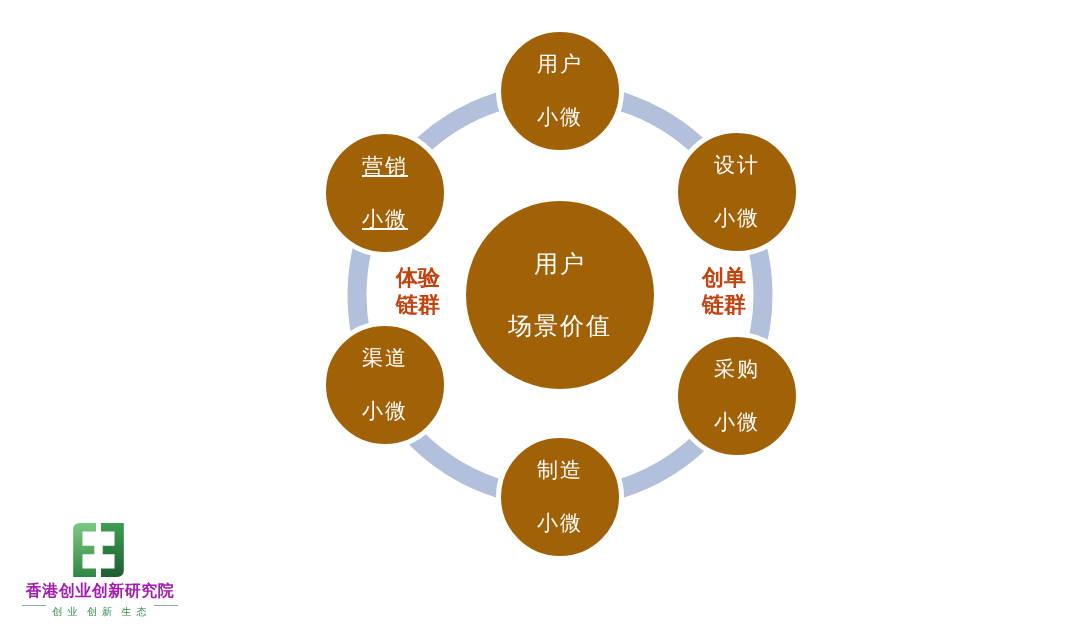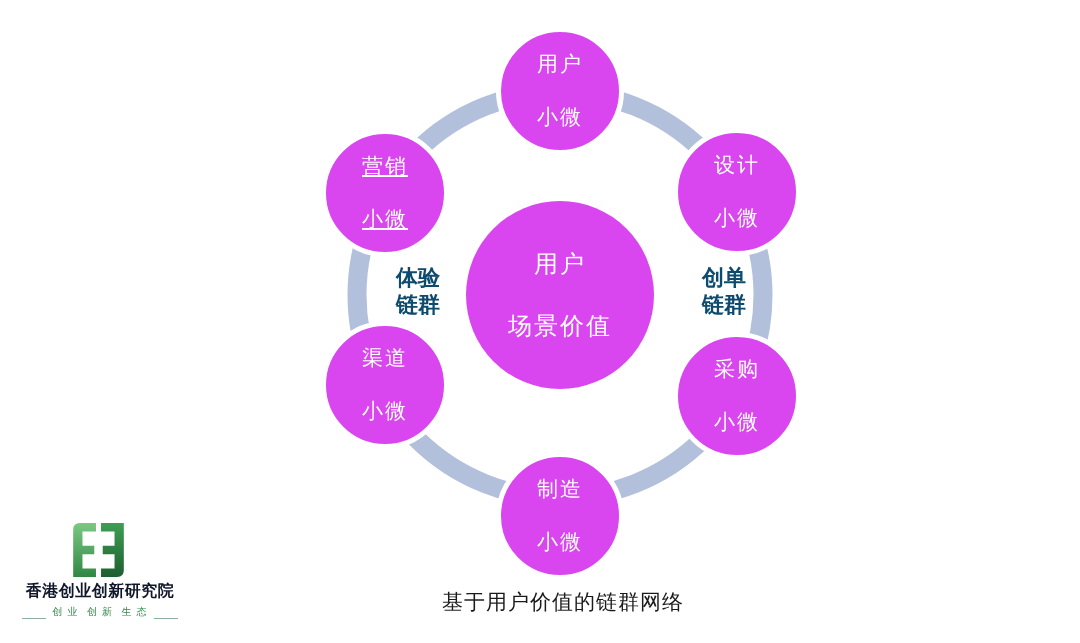--- a/index.html
+++ b/index.html
@@ -11,49 +11,49 @@
     overflow: hidden;
     font-family: "DejaVu Sans", sans-serif;
   }
   .ring-svg { position: absolute; left: 0; top: 0; }
 
   
   .node {
     position: absolute;
     box-sizing: border-box;
     border-radius: 50%;
-    background: #d946ef;
+    background: #a16207;
     border: 5px solid #ffffff;
     display: flex;
     flex-direction: column;
     align-items: center;
     justify-content: center;
     color: #ffffff;
     text-align: center;
   }
   .node .l1, .node .l2 { display: block; line-height: 1; letter-spacing: 2px; }
   .node-outer { width: 128px; height: 128px; font-size: 21px; }
   .node-outer .l1 { margin-bottom: 32px; }
   .node-center { width: 188px; height: 188px; font-size: 24px; border: none; }
   .node-center .l1 { margin-bottom: 38px; }
 
   .pos-top          { left: 496px; top:  27px; }
   .pos-top-right    { left: 673px; top: 128px; align-items: center; }
   .pos-bottom-right { left: 673px; top: 332px; text-align: right; }
-  .pos-bottom       { left: 496px; top: 452px; }
+  .pos-bottom       { left: 496px; top: 433px; }
   .pos-bottom-left  { left: 321px; top: 321px; }
   .pos-top-left     { left: 321px; top: 129px; text-decoration: underline; }
   .pos-center       { left: 466px; top: 201px; }
 
   
   .chain-label {
     position: absolute;
     width: 64px;
     text-align: center;
-    color: #0c4a6e;
+    color: #c2410c;
     font-weight: bold;
     font-size: 22px;
     line-height: 27px;
   }
   .chain-label-left  { left: 386px; top: 264px; }
   .chain-label-right { left: 692px; top: 264px; }
 
   
   .caption {
     position: absolute;
@@ -70,31 +70,31 @@
   .logo { position: absolute; left: 20px; top: 515px; width: 160px; }
   .logo-mark { position: absolute; left: 50px; top: 8px; }
   .logo-title {
     position: absolute;
     left: 0px;
     top: 66px;
     width: 160px;
     text-align: center;
     font-weight: bold;
     font-size: 16px;
-    color: #0f172a;
+    color: #a21caf;
     letter-spacing: 0.5px;
     white-space: nowrap;
   }
   .logo-tagline-row {
     position: absolute;
     left: 0px;
     top: 90px;
     width: 160px;
     display: flex;
-    align-items: flex-end;
+    align-items: flex-start;
     justify-content: center;
     gap: 6px;
   }
   .logo-tagline {
     font-size: 10px;
     color: #2f8a4a;
     white-space: pre;
     letter-spacing: 1px;
   }
   .tag-line {
@@ -150,21 +150,20 @@
   <div class="chain-label chain-label-left">
     <div>体验</div>
     <div>链群</div>
   </div>
 
   <div class="chain-label chain-label-right">
     <div>创单</div>
     <div>链群</div>
   </div>
 
-  <div class="caption">基于用户价值的链群网络</div>
 
   <div class="logo">
     <svg class="logo-mark" width="57" height="54" viewBox="0 0 60 64">
       <defs>
         <linearGradient id="gLeft" x1="0" y1="0" x2="0" y2="1">
           <stop offset="0" stop-color="#7cc882"></stop>
           <stop offset="1" stop-color="#2f8743"></stop>
         </linearGradient>
         <linearGradient id="gRight" x1="0" y1="0" x2="0" y2="1">
           <stop offset="0" stop-color="#3f9e52"></stop>

